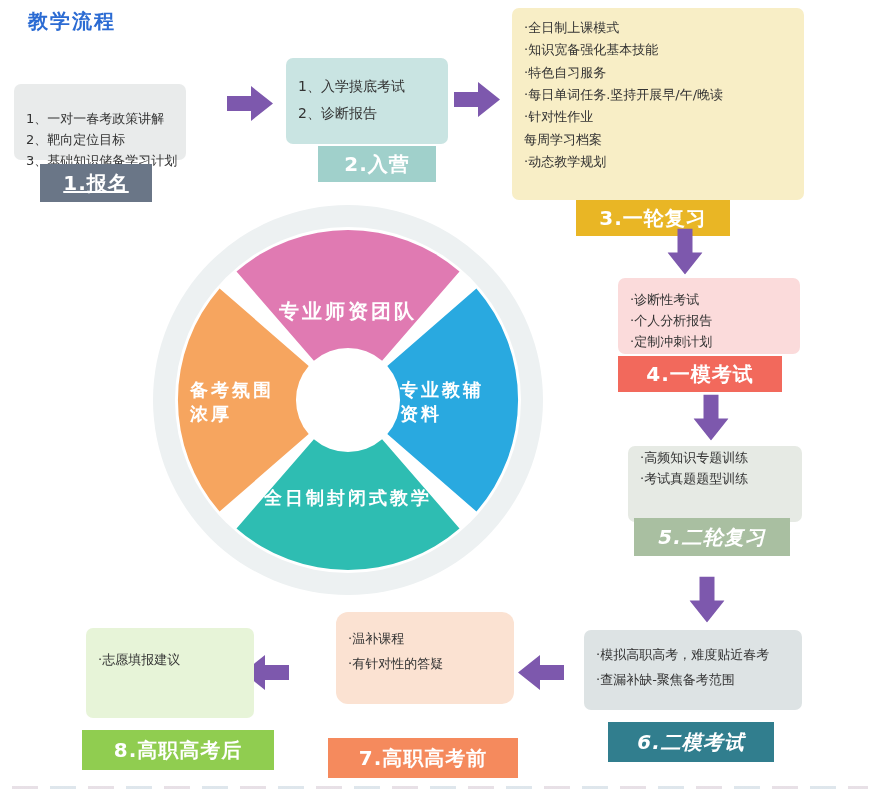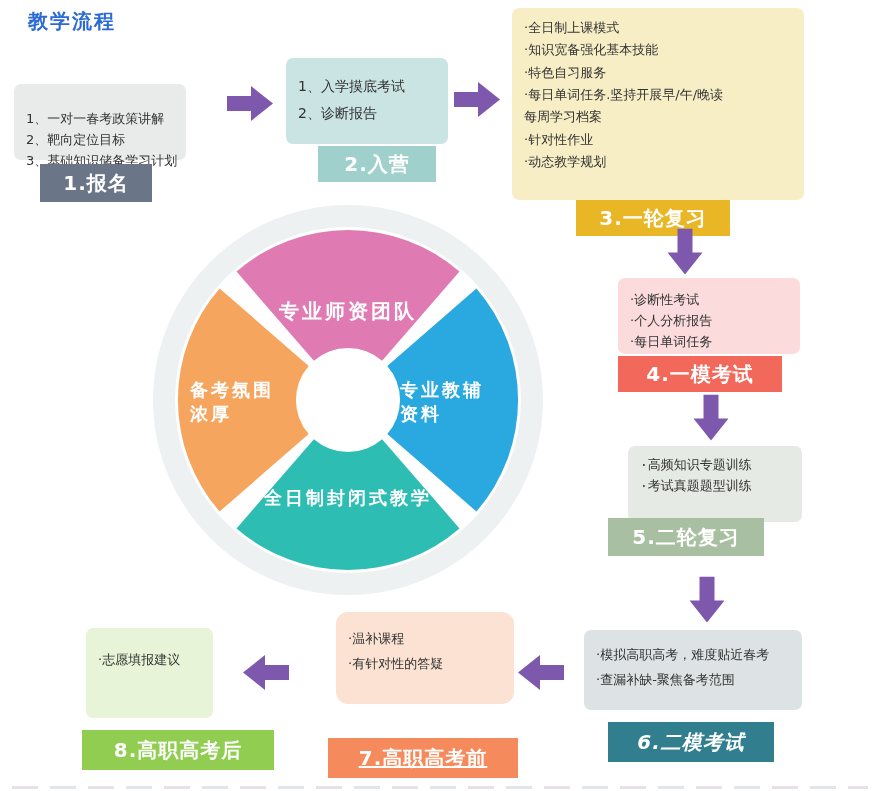--- a/index.html
+++ b/index.html
@@ -22,32 +22,32 @@
   .b2 .line { line-height:1.9; }
   .t2 { left:318px; top:146px; width:118px; height:36px; }
 
   .b3 { left:512px; top:8px;   width:292px; height:192px; padding-top:9px; }
   .b3 .line { line-height:1.72; }
   .t3 { left:576px; top:200px; width:154px; height:36px; }
 
   .b4 { left:618px; top:278px; width:182px; height:76px; padding-top:12px; }
   .t4 { left:618px; top:356px; width:164px; height:36px; }
 
-  .b5 { left:628px; top:446px; width:174px; height:76px; padding-top:10px;font-family:Liberation Mono, monospace; }
-  .t5 { left:608px; top:518px; width:156px; height:38px; }
+  .b5 { left:628px; top:446px; width:174px; height:76px; padding-top:2px; }
+  .t5 { left:634px; top:518px; width:156px; height:38px;font-style:italic; }
 
   .b6 { left:584px; top:630px; width:218px; height:80px; padding-top:13px; }
   .b6 .line { line-height:1.9; }
   .t6 { left:608px; top:722px; width:166px; height:40px; }
 
   .b7 { left:336px; top:612px; width:178px; height:92px; padding-top:15px;border-radius:12px; }
   .b7 .line { line-height:1.9; }
-  .t7 { left:328px; top:738px; width:190px; height:40px;text-decoration:underline; }
+  .t7 { left:328px; top:738px; width:190px; height:40px; }
 
-  .b8 { left:86px;  top:628px; width:127px; height:90px; padding-top:22px; }
+  .b8 { left:86px;  top:628px; width:168px; height:90px; padding-top:22px; }
   .t8 { left:82px;  top:730px; width:192px; height:40px; }
 
   .arrow { position:absolute; width:46px; height:35px; }
   .arrow svg { display:block; }
   .arrow.down { transform:rotate(90deg); }
   .arrow.left { transform:rotate(180deg); }
   .a1 { left:227px; top:86px; }
   .a2 { left:454px; top:82px; }
   .a3 { left:662px; top:234px; }
   .a4 { left:688px; top:400px; }
@@ -68,21 +68,21 @@
 
 <div class="canvas">
 
   <div class="title" style="color: rgb(43, 107, 211);">教学流程</div>
 
   <div class="box b1" style="background-color: rgb(233, 235, 235);">
     <div class="line">1、一对一春考政策讲解</div>
     <div class="line">2、靶向定位目标</div>
     <div class="line">3、基础知识储备学习计划</div>
   </div>
-  <div class="tag t1" style="background-color: rgb(106, 118, 135);">1.报名</div>
+  <div class="tag t1" style="background-color: rgb(106, 118, 135); text-decoration: underline;">1.报名</div>
 
   <div class="arrow right a1">
     <svg width="46" height="35" viewBox="0 0 46 35">
       <polygon points="0,10 24,10 24,0 46,17.5 24,35 24,25 0,25" fill="#7d58ad"></polygon>
     </svg>
   </div>
 
   <div class="box b2" style="background-color: rgb(201, 228, 226);">
     <div class="line">1、入学摸底考试</div>
     <div class="line">2、诊断报告</div>
@@ -93,36 +93,36 @@
     <svg width="46" height="35" viewBox="0 0 46 35">
       <polygon points="0,10 24,10 24,0 46,17.5 24,35 24,25 0,25" fill="#7d58ad"></polygon>
     </svg>
   </div>
 
   <div class="box b3" style="background-color: rgb(248, 238, 198);">
     <div class="line">·全日制上课模式</div>
     <div class="line">·知识宽备强化基本技能</div>
     <div class="line">·特色自习服务</div>
     <div class="line">·每日单词任务.坚持开展早/午/晚读</div>
+    <div class="line">·针对性作业</div>
     <div class="line">每周学习档案</div>
-    <div class="line">·针对性作业</div>
     <div class="line">·动态教学规划</div>
   </div>
   <div class="tag t3" style="background-color: rgb(233, 182, 37);">3.一轮复习</div>
 
   <div class="arrow down a3">
     <svg width="46" height="35" viewBox="0 0 46 35">
       <polygon points="0,10 24,10 24,0 46,17.5 24,35 24,25 0,25" fill="#7d58ad"></polygon>
     </svg>
   </div>
 
   <div class="box b4" style="background-color: rgb(251, 219, 219);">
     <div class="line">·诊断性考试</div>
     <div class="line">·个人分析报告</div>
-    <div class="line">·每日单词任务</div>
+    <div class="line">·定制冲刺计划</div>
   </div>
   <div class="tag t4" style="background-color: rgb(242, 105, 92);">4.一模考试</div>
 
   <div class="arrow down a4">
     <svg width="46" height="35" viewBox="0 0 46 35">
       <polygon points="0,10 24,10 24,0 46,17.5 24,35 24,25 0,25" fill="#7d58ad"></polygon>
     </svg>
   </div>
 
   <div class="box b5" style="background-color: rgb(230, 234, 228);">

